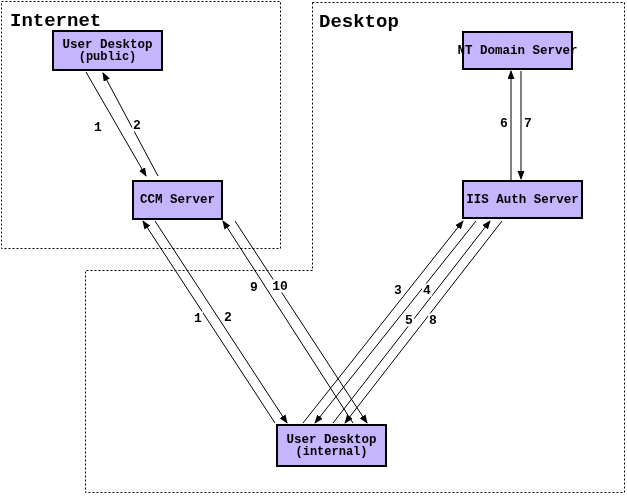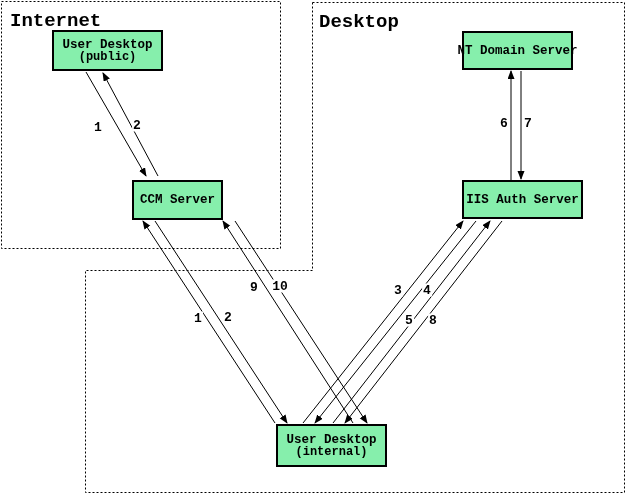--- a/index.html
+++ b/index.html
@@ -10,21 +10,21 @@
     background: #ffffff;
     font-family: "Liberation Mono", "DejaVu Sans Mono", monospace;
     color: #000000;
     overflow: hidden;
   }
   #wires { position: absolute; left: 0; top: 0; width: 627px; height: 497px; }
   .node {
     position: absolute;
     box-sizing: border-box;
     border: 2px solid #000000;
-    background: #86efac;
+    background: #c4b5fd;
     display: flex;
     flex-direction: column;
     align-items: center;
     justify-content: center;
     text-align: center;
     z-index: 2;
   }
   .node .title {
     font-size: 12.5px;
     font-weight: bold;

